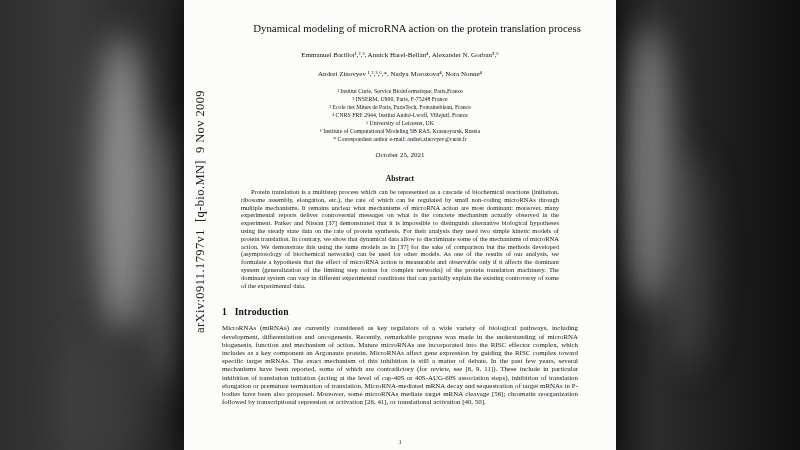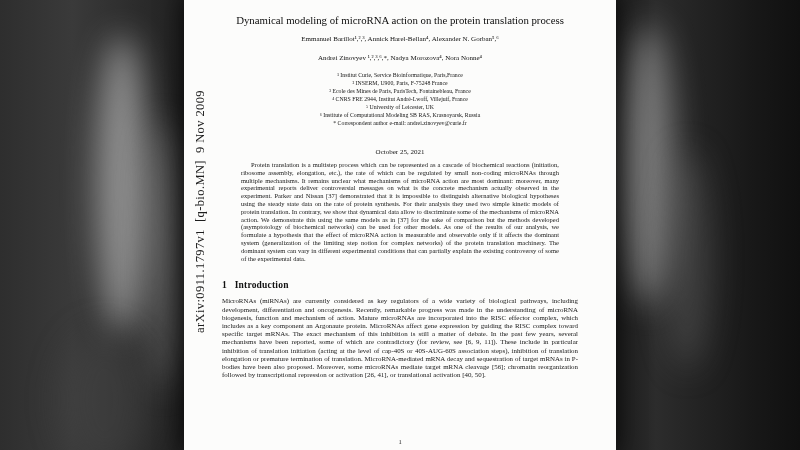--- a/index.html
+++ b/index.html
@@ -26,27 +26,27 @@
     box-shadow:0 0 22px rgba(0,0,0,.65);
   }
   .watermark {
     position:absolute; left:9px; top:333px;
     transform-origin:0 0; transform:rotate(-90deg);
     white-space:nowrap; font-size:12.5px; letter-spacing:.4px; color:#1d1d1d;
     font-family:"Liberation Serif","DejaVu Serif",serif;
   }
   .content { position:absolute; inset:0; padding-top:6px; }
   .title {
-    font-size:10.8px; font-weight:400; text-align:center; line-height:13px;
-    max-width:362px; margin:8px auto; color:#0d0d0d;
+    font-size:10.8px; font-weight:400; text-align:right; line-height:13px;
+    max-width:362px; margin:16px auto; color:#0d0d0d;
   }
   .authors { text-align:center; font-size:7px; line-height:9.5px; color:#111; }
   .authors.first { margin-top:9px; }
   .affiliations { margin-top:8px; text-align:center; font-size:5.8px; line-height:8px; color:#151515; }
-  .date { margin-top:21px; text-align:center; font-size:7px; }
+  .date { margin-top:8px; text-align:center; font-size:7px; }
   .abstract-heading { margin-top:15px; text-align:center; font-size:7.6px; font-weight:700; }
   .abstract {
     margin:5px 57px 0; font-size:6.5px; line-height:7.8px;
     text-align:justify; text-indent:10px; color:#161616;
   }
   .section { margin:18px 38px 0; font-size:9.5px; font-weight:700; letter-spacing:.2px; }
   .bodytext {
     margin:7px 38px 0; font-size:6.9px; line-height:8.2px;
     text-align:justify; color:#161616;
   }
@@ -77,20 +77,21 @@
         <div class="aff">² INSERM, U900, Paris, F-75248 France</div>
         <div class="aff">³ Ecole des Mines de Paris, ParisTech, Fontainebleau, France</div>
         <div class="aff">⁴ CNRS FRE 2944, Institut André-Lwoff, Villejuif, France</div>
         <div class="aff">⁵ University of Leicester, UK</div>
         <div class="aff">⁶ Institute of Computational Modeling SB RAS, Krasnoyarsk, Russia</div>
         <div class="aff">* Correspondent author e-mail: andrei.zinovyev@curie.fr</div>
       </div>
 
       <div class="date">October 25, 2021</div>
 
+      <div class="abstract-heading">Abstract</div>
       <p class="abstract">Protein translation is a multistep process which can be represented as a cascade of biochemical reactions (initiation, ribosome assembly, elongation, etc.), the rate of which can be regulated by small non-coding microRNAs through multiple mechanisms. It remains unclear what mechanisms of microRNA action are most dominant: moreover, many experimental reports deliver controversial messages on what is the concrete mechanism actually observed in the experiment. Parker and Nissan [37] demonstrated that it is impossible to distinguish alternative biological hypotheses using the steady state data on the rate of protein synthesis. For their analysis they used two simple kinetic models of protein translation. In contrary, we show that dynamical data allow to discriminate some of the mechanisms of microRNA action. We demonstrate this using the same models as in [37] for the sake of comparison but the methods developed (asymptotology of biochemical networks) can be used for other models. As one of the results of our analysis, we formulate a hypothesis that the effect of microRNA action is measurable and observable only if it affects the dominant system (generalization of the limiting step notion for complex networks) of the protein translation machinery. The dominant system can vary in different experimental conditions that can partially explain the existing controversy of some of the experimental data.</p>
 
       <h2 class="section">1&nbsp;&nbsp; Introduction</h2>
       <p class="bodytext">MicroRNAs (miRNAs) are currently considered as key regulators of a wide variety of biological pathways, including development, differentiation and oncogenesis. Recently, remarkable progress was made in the understanding of microRNA biogenesis, function and mechanism of action. Mature microRNAs are incorporated into the RISC effector complex, which includes as a key component an Argonaute protein. MicroRNAs affect gene expression by guiding the RISC complex toward specific target mRNAs. The exact mechanism of this inhibition is still a matter of debate. In the past few years, several mechanisms have been reported, some of which are contradictory (for review, see [6, 9, 11]). These include in particular inhibition of translation initiation (acting at the level of cap-40S or 40S-AUG-60S association steps), inhibition of translation elongation or premature termination of translation. MicroRNA-mediated mRNA decay and sequestration of target mRNAs in P-bodies have been also proposed. Moreover, some microRNAs mediate target mRNA cleavage [56]; chromatin reorganization followed by transcriptional repression or activation [26, 41], or translational activation [40, 50].</p>
 
       <div class="pageno">1</div>
     </div>
   </div>
 </div>
 

